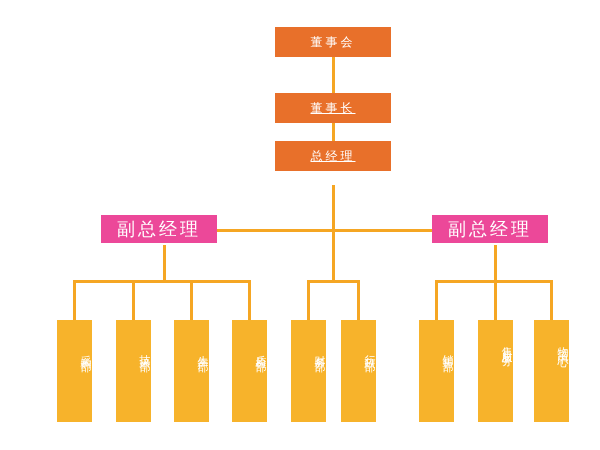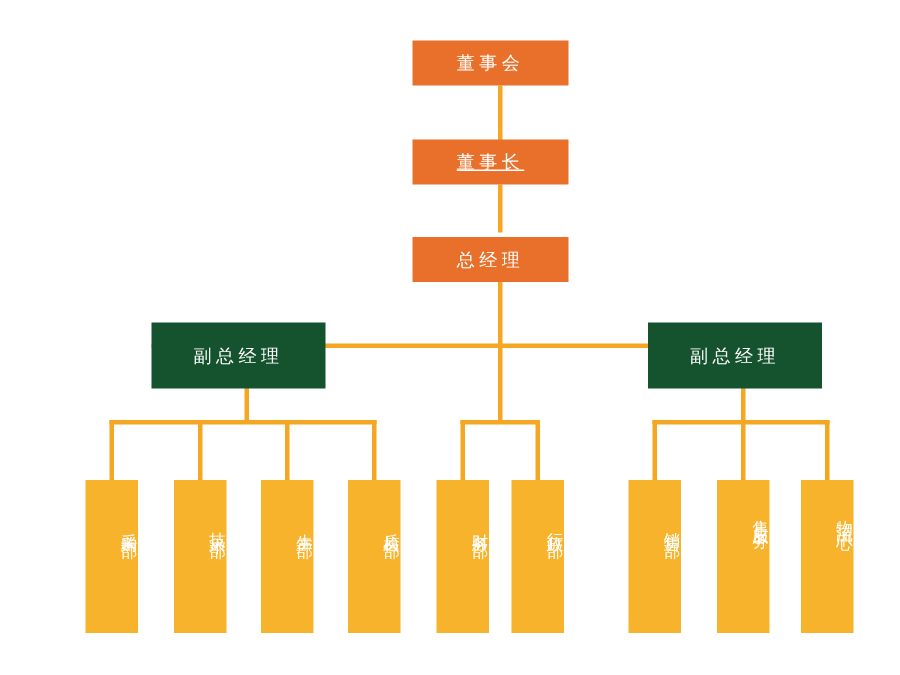--- a/index.html
+++ b/index.html
@@ -37,32 +37,32 @@
     color: #ffffff;
     text-align: center;
     line-height: 1.25;
     letter-spacing: 2px;
     user-select: none;
   }
 
   
   .node-exec {
     background: #E8702A;
-    width: 104px;
+    width: 116px;
     height: 30px;
     font-size: 12px;
     letter-spacing: 3px;
   }
 
   
   .node-deputy {
-    background: #14532d;
+    background: #ec4899;
     width: 116px;
-    height: 44px;
-    font-size: 12px;
+    height: 28px;
+    font-size: 18px;
     letter-spacing: 3px;
   }
 
   
   .node-dept {
     background: #F7B32B;
     width: 35px;
     height: 102px;
     font-size: 11px;
     letter-spacing: 3px;
@@ -104,21 +104,21 @@
 
   <div class="conn conn-h" style="left:435px; top:280px; width:118px;"></div>
   <div class="conn conn-v" style="left:435px; top:280px; height:42px;"></div>
   <div class="conn conn-v" style="left:494px; top:280px; height:42px;"></div>
   <div class="conn conn-v" style="left:550px; top:280px; height:42px;"></div>
 
   <div class="node node-exec" style="left:275px; top:27px;">董事会</div>
 
   <div class="node node-exec" style="left:275px; top:93px;text-decoration:underline;">董事长</div>
 
-  <div class="node node-exec" style="left:275px; top:158px;">总经理</div>
+  <div class="node node-exec" style="left:275px; top:141px;text-decoration:underline;">总经理</div>
 
   <div class="node node-deputy" style="left:101px; top:215px;">副总经理</div>
 
   <div class="node node-deputy" style="left:432px; top:215px;">副总经理</div>
 
   <div class="node node-dept" style="left:57px; top:320px;">采购部</div>
   <div class="node node-dept" style="left:116px; top:320px;">技术部</div>
   <div class="node node-dept" style="left:174px; top:320px;">生产部</div>
   <div class="node node-dept" style="left:232px; top:320px;">质检部</div>
 

